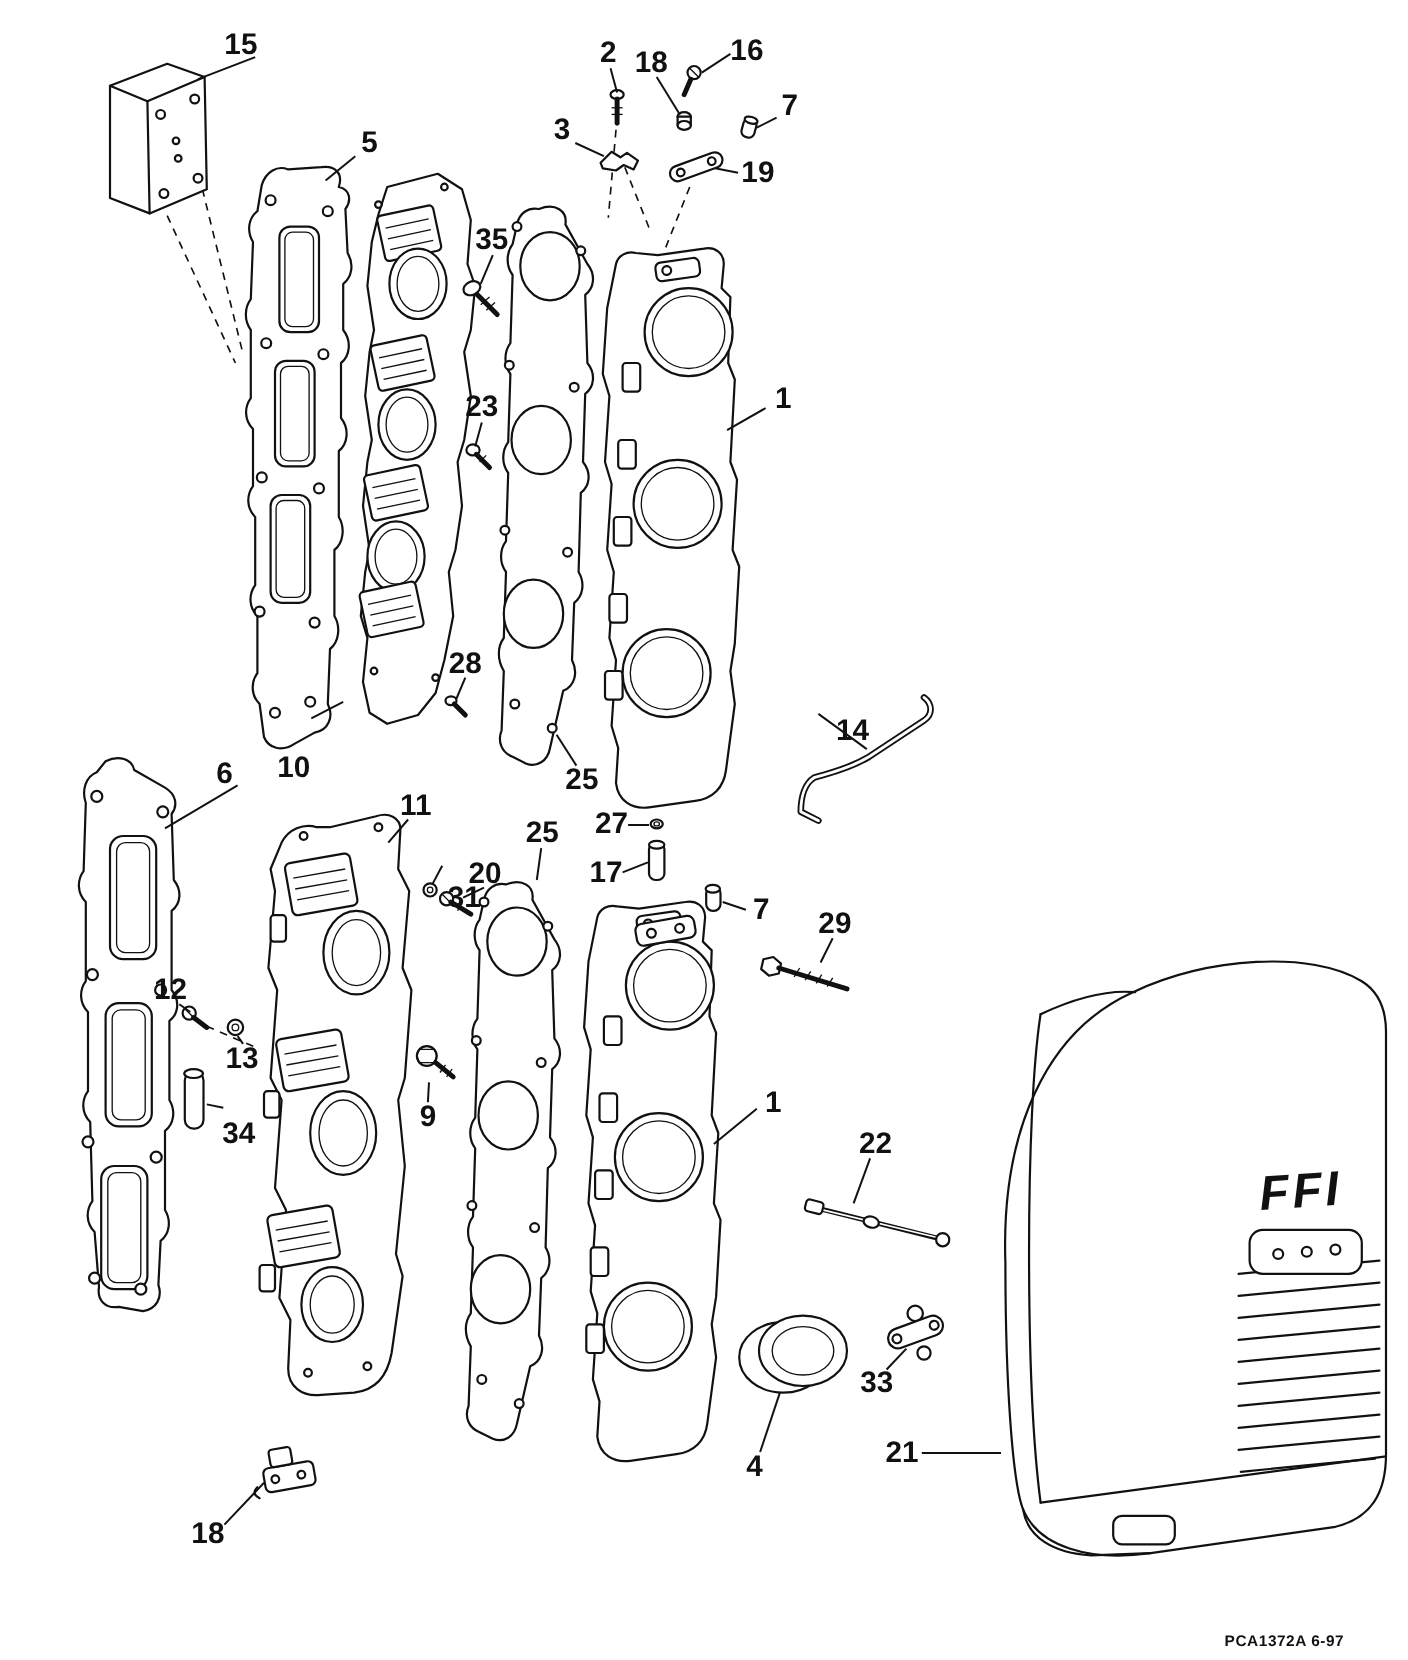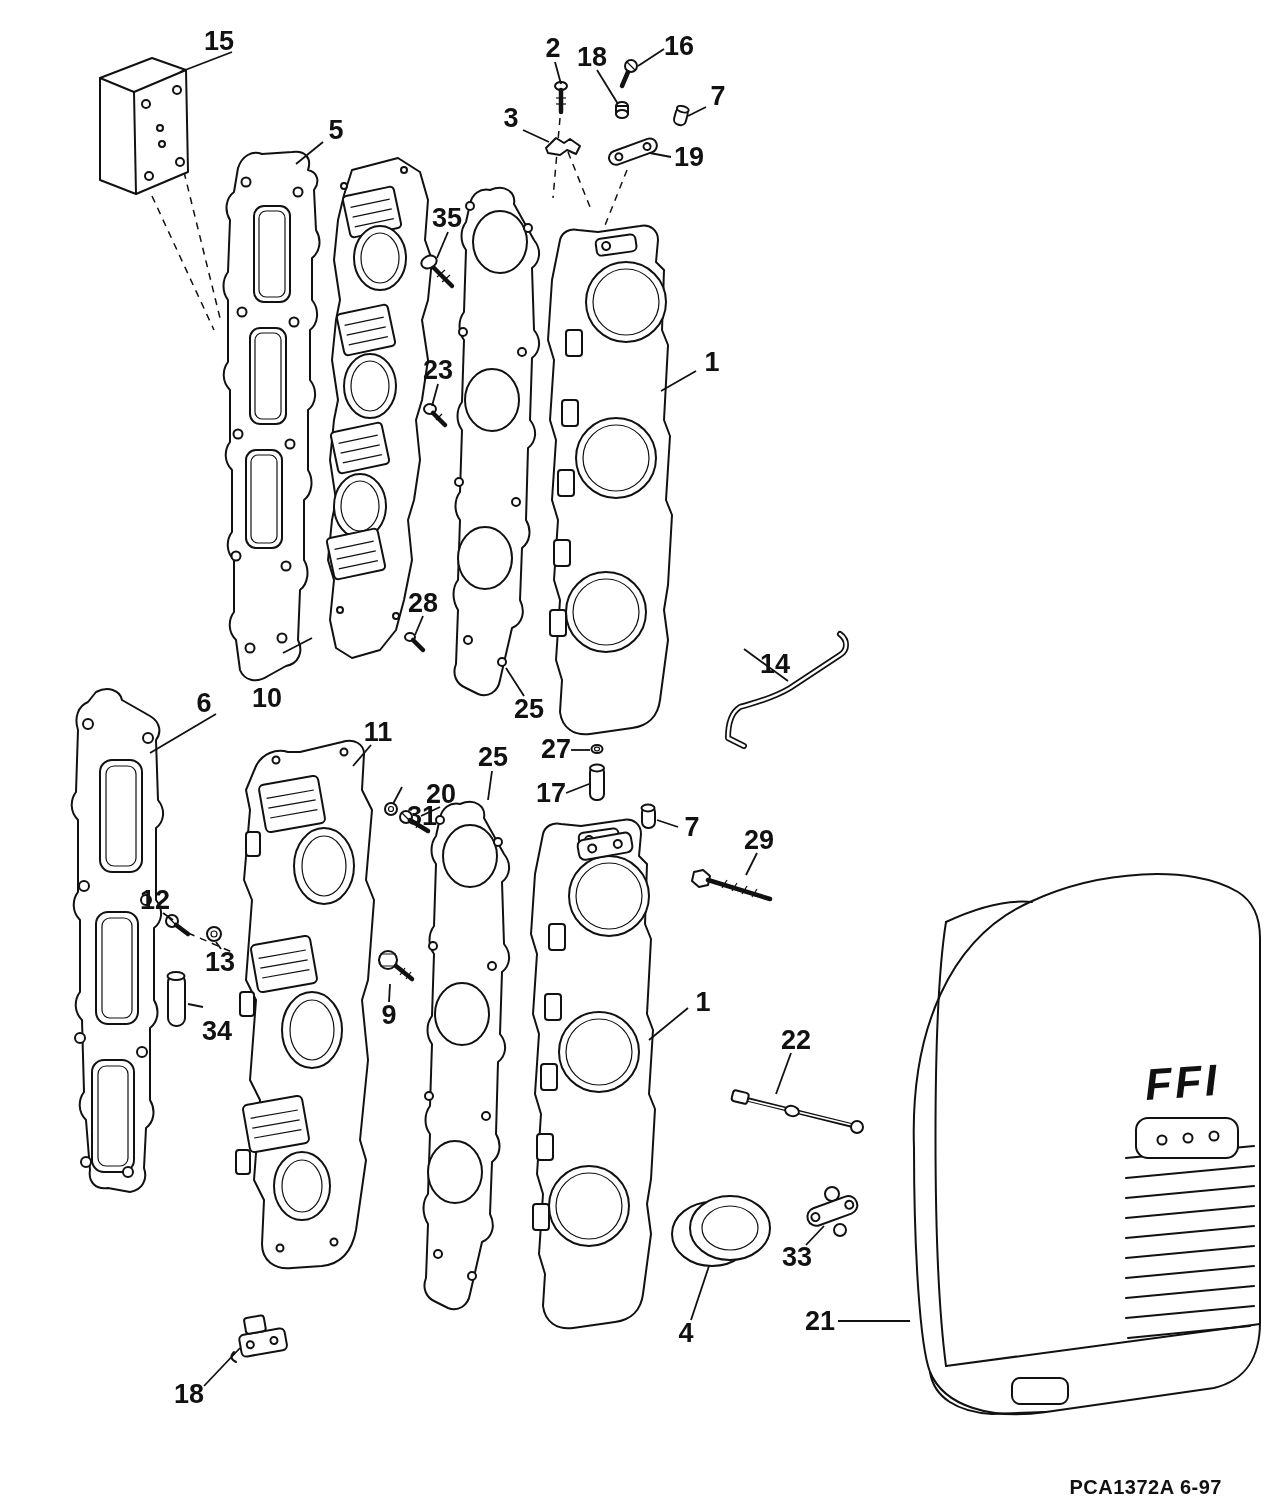--- a/index.html
+++ b/index.html
@@ -1,21 +1,21 @@
 <!DOCTYPE html>
 <html><head>
 <meta charset="utf-8">
 <style>
   html,body{margin:0;padding:0;background:#fff;}
   .stage{position:relative;width:1280px;height:1509px;background:#ffffff;
          font-family:"Liberation Sans",sans-serif;overflow:hidden;}
   .stage svg{position:absolute;left:0;top:0;}
   .callout{position:absolute;transform:translate(-50%,-50%);
            font-weight:bold;font-size:27px;color:#111;white-space:nowrap;}
-  .diagram-code{position:absolute;right:58px;bottom:10px;font-size:20px;
+  .diagram-code{position:absolute;right:58px;bottom:10px;font-size:14px;
                 font-weight:bold;color:#111;letter-spacing:0.5px;}
   .ln{fill:none;stroke:#111;stroke-width:2;stroke-linecap:round;stroke-linejoin:round;}
   .fw{fill:#fff;stroke:#111;stroke-width:2;stroke-linejoin:round;}
   .thin{fill:none;stroke:#111;stroke-width:1.2;}
   .leader{stroke:#111;stroke-width:1.8;fill:none;}
   .dash{stroke:#111;stroke-width:1.5;fill:none;stroke-dasharray:7 6;}
   .rod{fill:none;stroke:#111;stroke-width:6;stroke-linecap:round;stroke-linejoin:round;}
   .rodin{fill:none;stroke:#fff;stroke-width:2.6;stroke-linecap:round;stroke-linejoin:round;}
   .shaft{fill:none;stroke:#111;stroke-width:4.5;stroke-linecap:round;}
   .shaftin{fill:none;stroke:#fff;stroke-width:1.6;stroke-linecap:round;}

